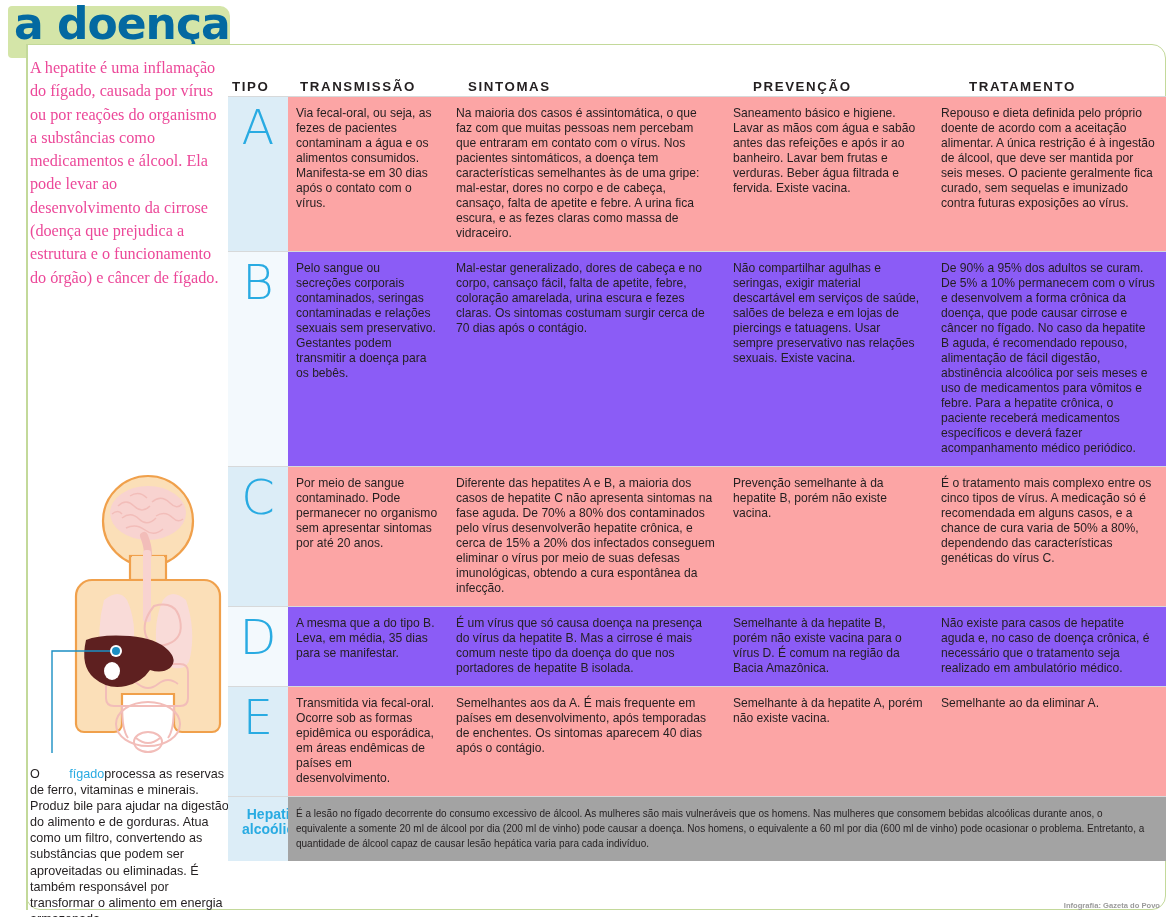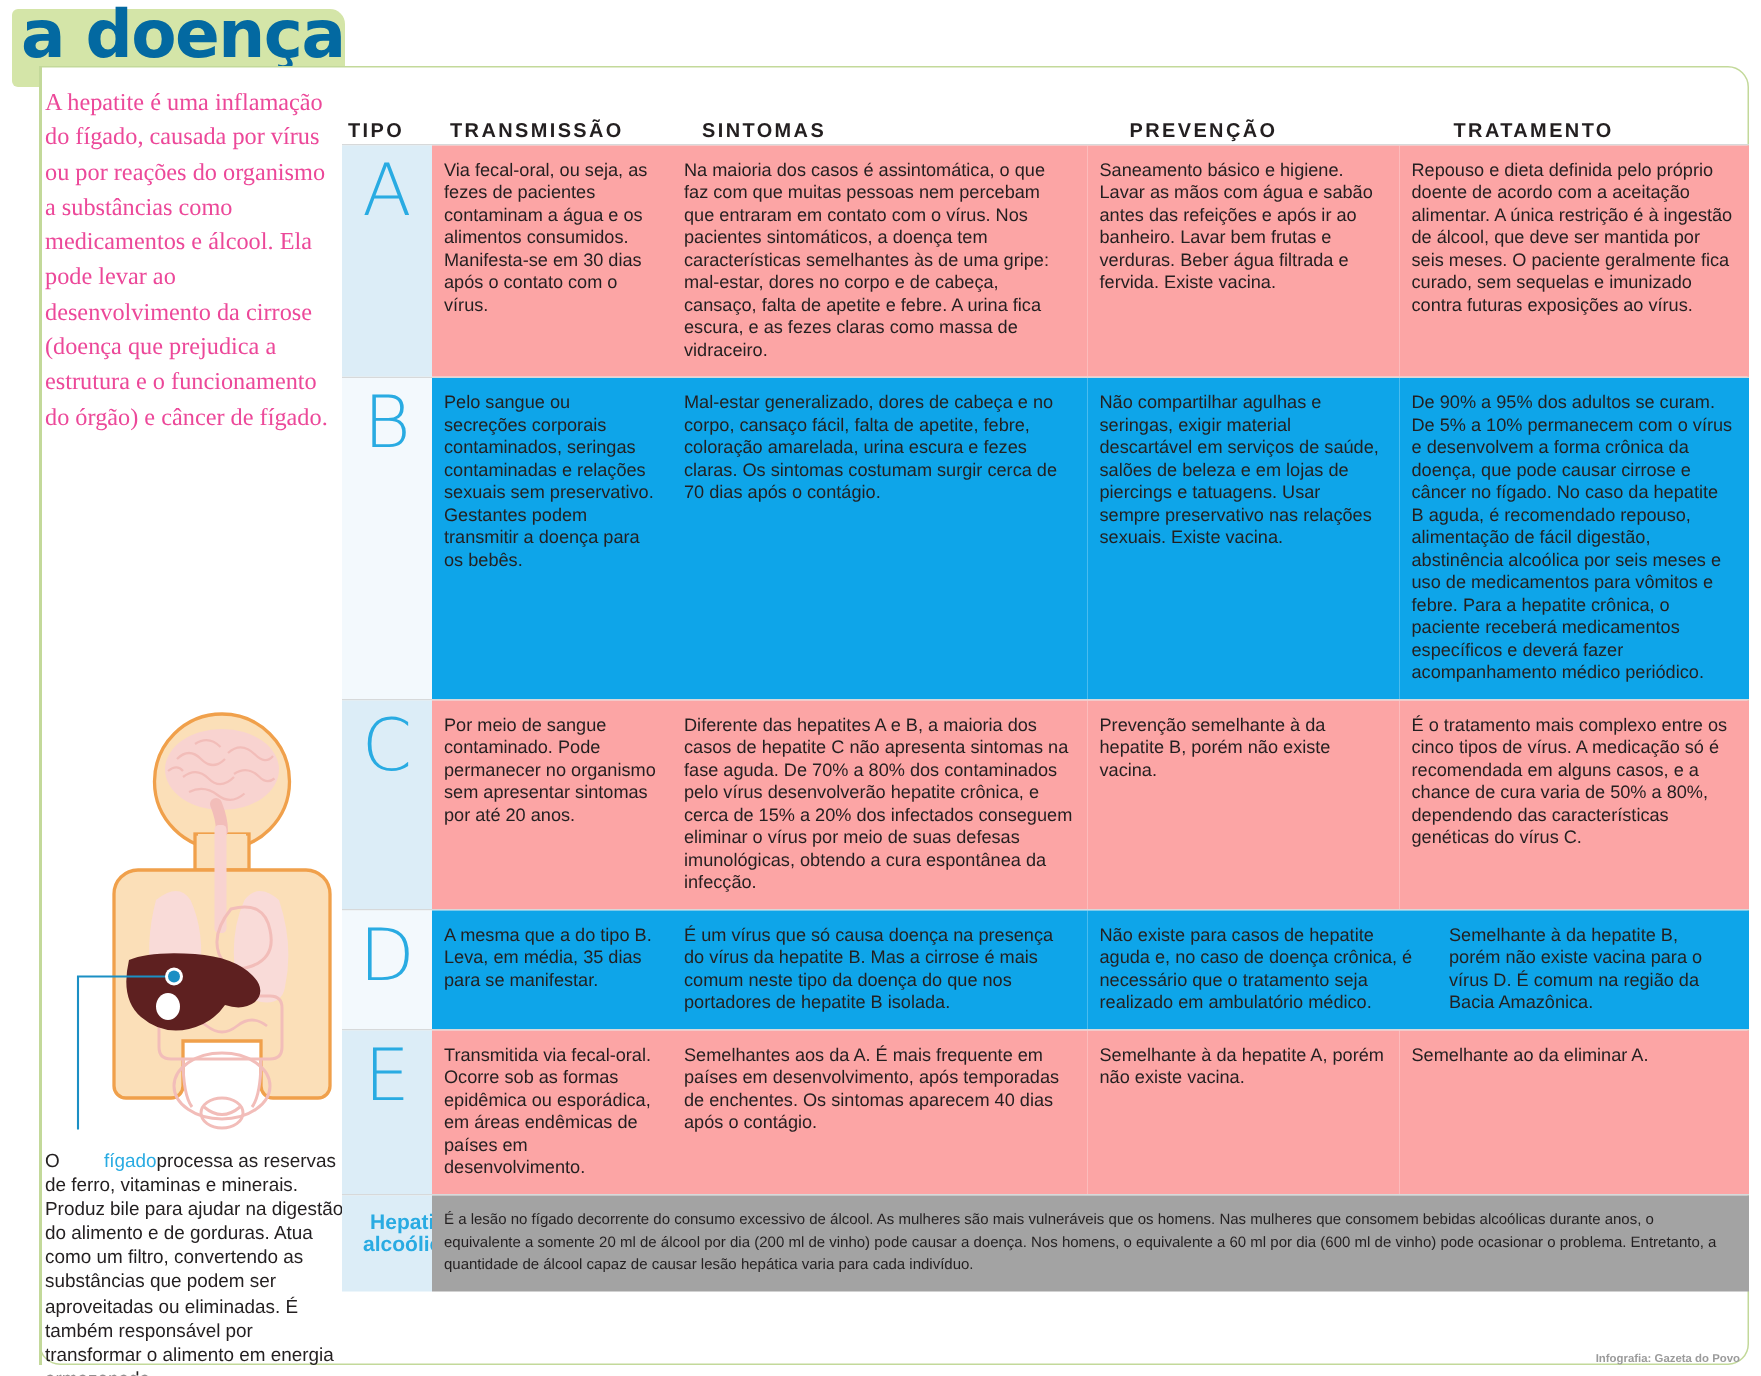--- a/index.html
+++ b/index.html
@@ -116,21 +116,21 @@
   .alcoo-label{
     font-size:14px;line-height:14.5px;
     font-weight:bold;color:#29abe2;
     padding:10px 6px 0 6px;
     text-align:right;
     margin-left:28px;
   }
 
   .row.shade .cell{background:#fca5a5;}
   .row.shade .c-tipo{background:#dcedf7;}
-  .row.plain .cell{background:#0ea5e9;}
+  .row.plain .cell{background:#8b5cf6;}
   .row.plain .c-tipo{background:#f3f9fd;}
   .rowline{height:1px;background:#d7d9da;margin:0;}
   .headline{height:1px;background:#d7d9da;}
 
   .fullcell{
     font-size:10px;line-height:15.0px;
     padding:9px 10px 10px 8px;
     box-sizing:border-box;
     background:#a3a3a3;
   }
@@ -249,22 +249,22 @@
       <div class="cell c-trat">É o tratamento mais complexo entre os cinco tipos de vírus. A medicação só é recomendada em alguns casos, e a chance de cura varia de 50% a 80%, dependendo das características genéticas do vírus C.</div>
     </div>
     <div class="rowline"></div>
 
     <div class="row plain">
       <div class="cell c-tipo">
           <span class="typeletter">D</span>
         </div>
       <div class="cell c-trans">A mesma que a do tipo B. Leva, em média, 35 dias para se manifestar.</div>
       <div class="cell c-sint">É um vírus que só causa doença na presença do vírus da hepatite B. Mas a cirrose é mais comum neste tipo da doença do que nos portadores de hepatite B isolada.</div>
+      <div class="cell c-prev">Semelhante à da hepatite B, porém não existe vacina para o vírus D. É comum na região da Bacia Amazônica.</div>
       <div class="cell c-trat">Não existe para casos de hepatite aguda e, no caso de doença crônica, é necessário que o tratamento seja realizado em ambulatório médico.</div>
-      <div class="cell c-prev">Semelhante à da hepatite B, porém não existe vacina para o vírus D. É comum na região da Bacia Amazônica.</div>
     </div>
     <div class="rowline"></div>
 
     <div class="row shade">
       <div class="cell c-tipo">
           <span class="typeletter">E</span>
         </div>
       <div class="cell c-trans">Transmitida via fecal-oral. Ocorre sob as formas epidêmica ou esporádica, em áreas endêmicas de países em desenvolvimento.</div>
       <div class="cell c-sint">Semelhantes aos da A. É mais frequente em países em desenvolvimento, após temporadas de enchentes. Os sintomas aparecem 40 dias após o contágio.</div>
       <div class="cell c-prev">Semelhante à da hepatite A, porém não existe vacina.</div>

